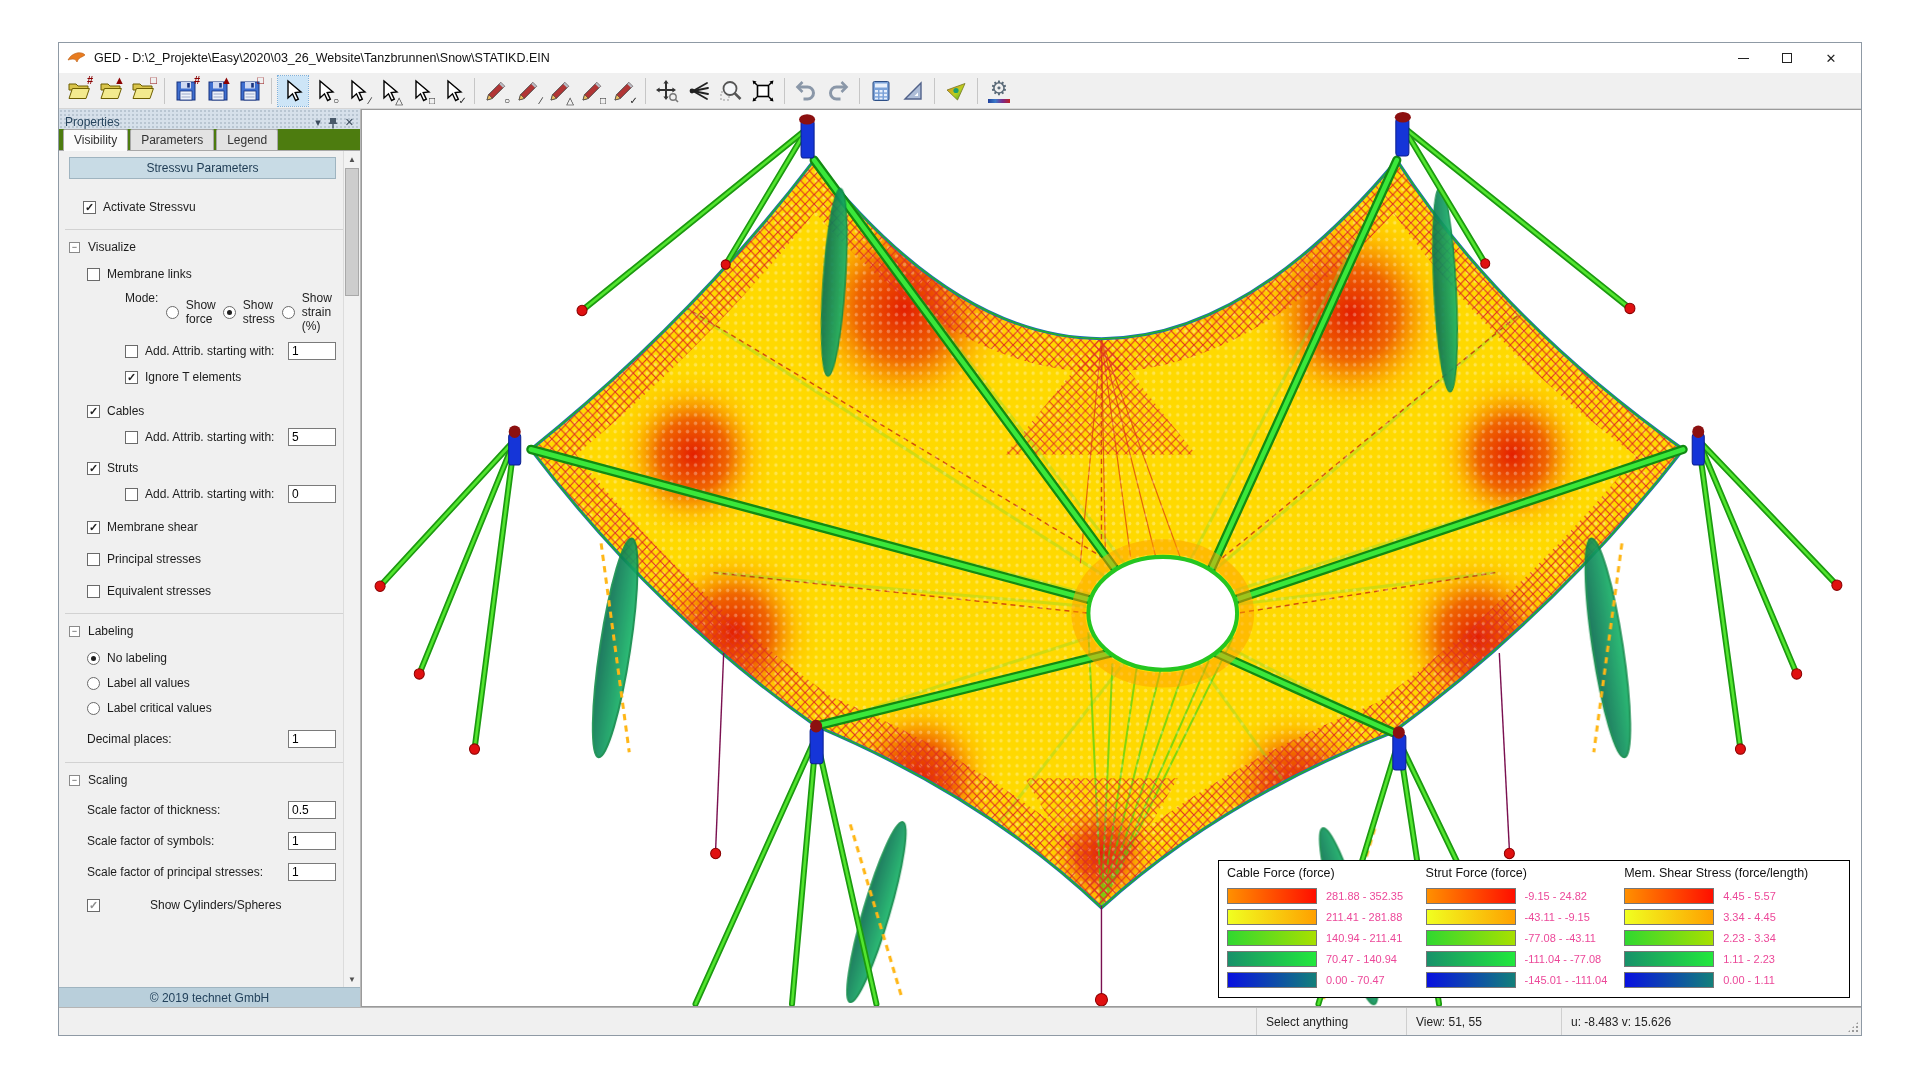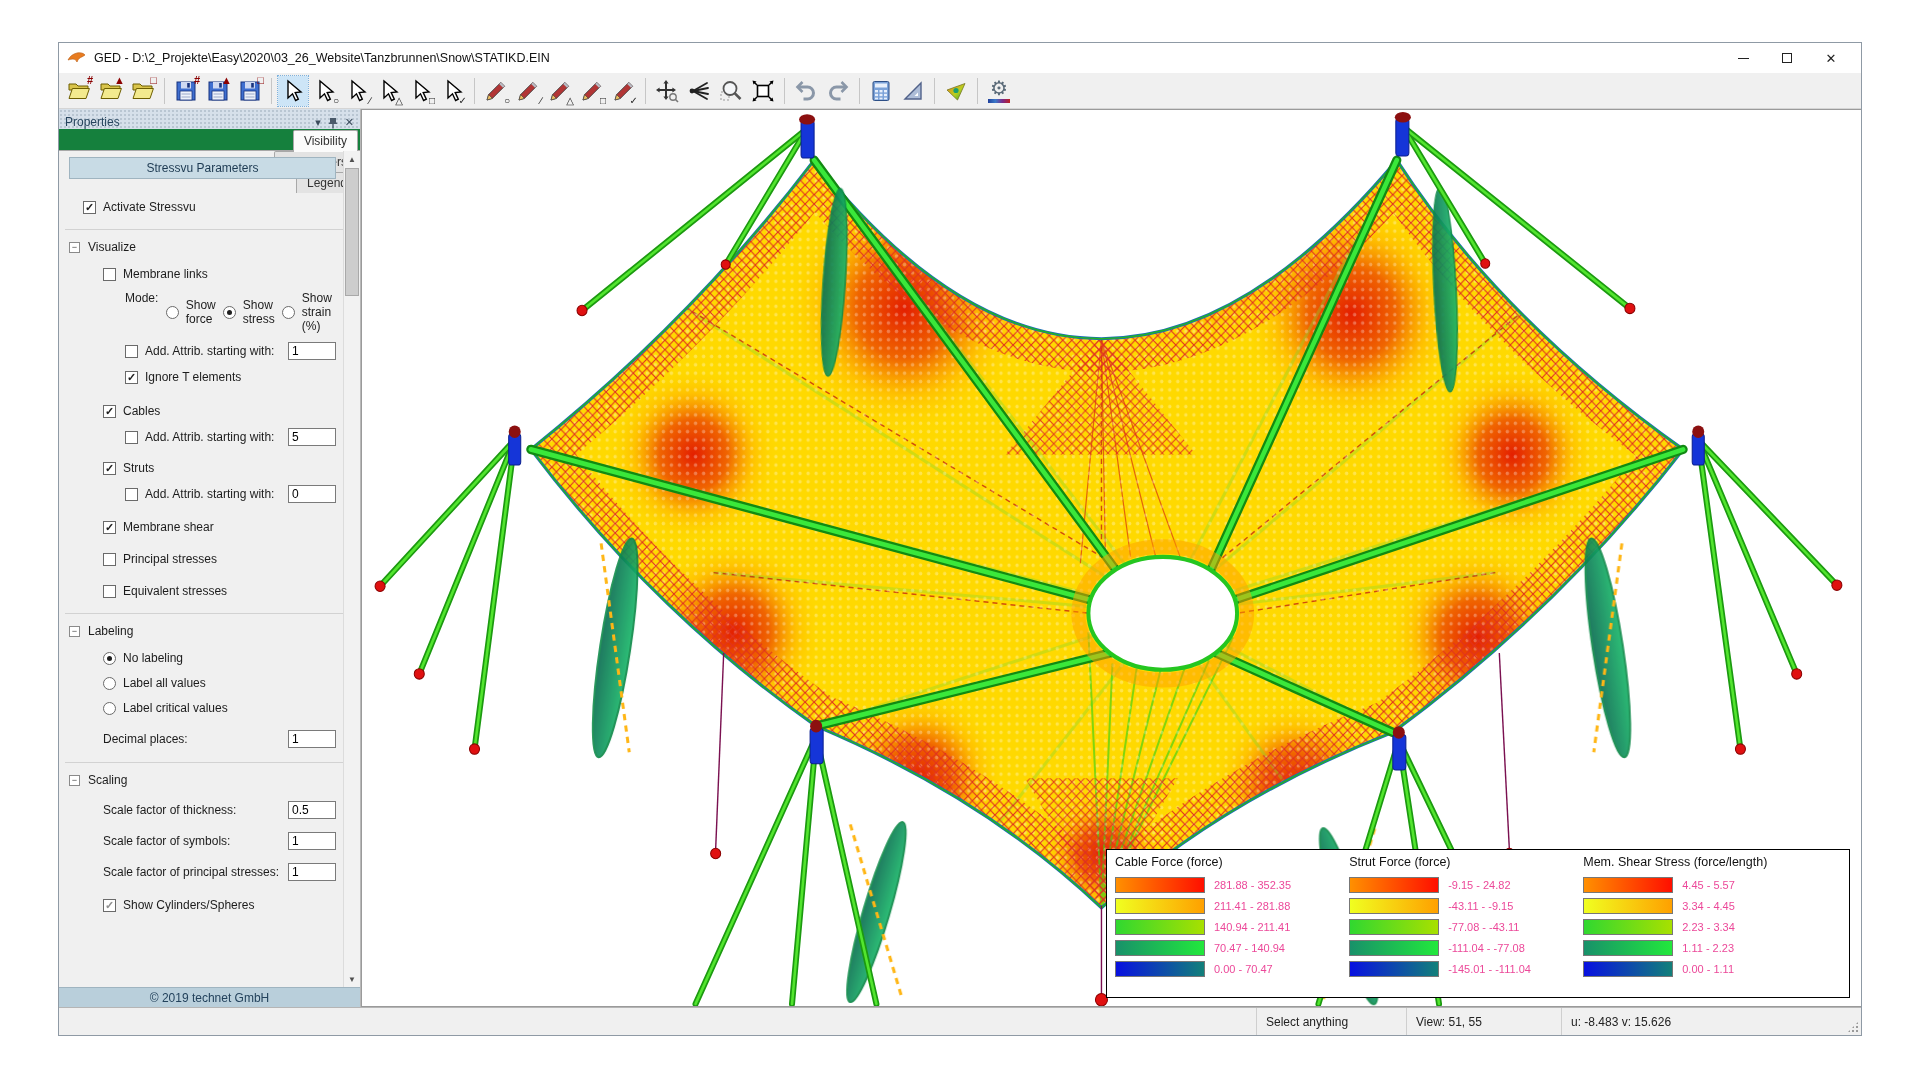--- a/index.html
+++ b/index.html
@@ -26,49 +26,49 @@
   .tsep { width:1px; height:26px; background:#c6c6c6; margin:0 5px; }
   .gearwrap { display:flex; flex-direction:column; align-items:center; }
   .gearglyph { font-size:20px; color:#5a6a78; line-height:1; }
   .gearbar { width:22px; height:4px; background:linear-gradient(90deg,#20409c,#3a78c8,#7a2a8a,#c02020); margin-top:1px; }
   
   .main { flex:1 1 auto; display:flex; min-height:0; }
   
   .panel { width:302px; flex:0 0 auto; background:#f0f0f0; border-right:1px solid #b8b8b8; display:flex; flex-direction:column; font-size:12px; color:#1c1c1c; }
   .ptitle { height:20px; background:#d6e0ea; background-image:radial-gradient(#b9c6d2 1px, rgba(0,0,0,0) 1px); background-size:4px 4px; display:flex; align-items:flex-end; padding:0 6px; color:#27455e; font-size:12px; }
   .pticons { margin-left:auto; display:flex; align-items:center; gap:7px; color:#3c4c5c; font-size:11px; }
-  .ptabs { height:22px; display:flex; align-items:flex-end; padding-left:4px; border-bottom:1px solid #a8a8a8; background:#15803d;flex-direction:column; }
+  .ptabs { height:22px; display:flex; align-items:flex-end; padding-left:4px; border-bottom:1px solid #a8a8a8; background:#4d7c0f; }
   .ptab { font-size:12px; padding:3px 10px; border:1px solid #a8a8a8; border-bottom:none; background:#e3e3e3; color:#333; margin-right:2px; border-radius:2px 2px 0 0; }
   .ptab.active { background:#fbfbfb; position:relative; top:1px; padding-bottom:4px; }
   .pcontent { position:relative; flex:1 1 auto; overflow:hidden; padding:6px 24px 0 10px; }
   .pheader { background:#c8dbe5; border:1px solid #9fb4c0; text-align:center; font-size:12px; color:#1d3a52; padding:3px 0; margin-bottom:14px; }
   .prow { display:flex; align-items:center; margin:9px 0; min-height:16px; }
   .cb { width:13px; height:13px; border:1px solid #6a6a6a; background:#fff; display:inline-flex; align-items:center; justify-content:center; margin-right:7px; flex:0 0 auto; font-size:11px; }
   .cb.checked::after { content:"✓"; color:#1f1f1f; font-weight:bold; font-size:11px; line-height:1; }
   .cb.checked.gray::after { color:#8f8f8f; }
   .rb { width:13px; height:13px; border:1px solid #6a6a6a; border-radius:50%; background:#fff; display:inline-flex; align-items:center; justify-content:center; margin-right:7px; flex:0 0 auto; }
   .rb.sel::after { content:""; width:5px; height:5px; border-radius:50%; background:#1f1f1f; }
   .tinput { width:48px; height:18px; border:1px solid #7a7a7a; background:#fff; font-size:12px; padding:0 3px; margin-left:auto; font-family:"Liberation Sans",sans-serif; }
   .gsep { border-top:1px solid #d2d2d2; margin:14px -14px 0 -4px; }
   .ghead { display:flex; align-items:center; margin:10px 0 12px 0; }
   .expander { width:11px; height:11px; border:1px solid #8a8a8a; background:#fff; display:inline-flex; align-items:center; justify-content:center; font-size:9px; color:#444; margin-right:8px; line-height:1; }
   .ind1 { margin-left:14px; }
-  .ind2 { margin-left:34px; }
+  .ind2 { margin-left:18px; }
   .ind3 { margin-left:56px; }
   .modecol { display:flex; flex-direction:row; gap:7px; }
   .pscroll { position:absolute; right:0; top:0; bottom:0; width:17px; background:#f2f2f2; border-left:1px solid #dcdcdc; }
   .parrow { height:16px; display:flex; align-items:center; justify-content:center; font-size:8px; color:#505050; background:#f2f2f2; }
   .parrow.down { position:absolute; bottom:0; left:0; right:0; }
   .pthumb { position:absolute; top:17px; left:1px; width:14px; height:128px; background:#cdcdcd; border:1px solid #a9a9a9; }
   .pfooter { height:20px; background:#b9cfdb; border-top:1px solid #9fb4c0; display:flex; align-items:center; justify-content:center; font-size:12px; color:#23425c; flex:0 0 auto; }
   
   .canvas { flex:1 1 auto; position:relative; background:#ffffff; border:1px solid #9a9a9a; border-right:none; min-width:0; }
   .canvas > svg.scene { width:100%; height:100%; display:block; }
   
-  .legendbox { position:absolute; right:11px; bottom:8px; width:744px; background:#ffffff; border:1px solid #000; padding:5px 8px 18px 8px; display:flex; gap:10px; }
+  .legendbox { position:absolute; right:11px; bottom:8px; width:632px; background:#ffffff; border:1px solid #000; padding:5px 8px 7px 8px; display:flex; gap:10px; }
   .lcol { flex:1 1 0; }
   .lcol h4 { font-size:12.5px; font-weight:normal; color:#111; margin-bottom:5px; white-space:nowrap; }
   .lrow { display:flex; align-items:center; height:21px; }
   .lswatch { width:90px; height:16px; border:1px solid #777; flex:0 0 auto; }
   .lrange { font-size:11px; color:#ec4899; padding-left:9px; white-space:nowrap; }
   
   .statusbar { height:28px; background:#f0f0f0; border-top:1px solid #b5b5b5; display:flex; align-items:stretch; font-size:12px; color:#222; flex:0 0 auto; }
   .sseg { display:flex; align-items:center; padding-left:9px; border-left:1px solid #cfcfcf; }
   .s1 { flex:1; border-left:none; }
   .s2 { width:150px; }
@@ -480,21 +480,21 @@
           <input class="tinput" value="0.5" style="">
         </div>
         <div class="prow ind2" style="margin-top:13px;">
           <span>Scale factor of symbols:</span>
           <input class="tinput" value="1" style="">
         </div>
         <div class="prow ind2" style="margin-top:13px;">
           <span>Scale factor of principal stresses:</span>
           <input class="tinput" value="1" style="">
         </div>
-        <div class="prow ind2" style="margin-top:16px;">
+        <div class="prow ind2" style="margin-top:16px;gap:43px;">
           <span class="cb checked gray"></span>
           <span>Show Cylinders/Spheres</span>
         </div>
 
         <div class="pscroll">
           <div class="parrow">▲</div>
           <div class="pthumb"></div>
           <div class="parrow down">▼</div>
         </div>
       </div>

